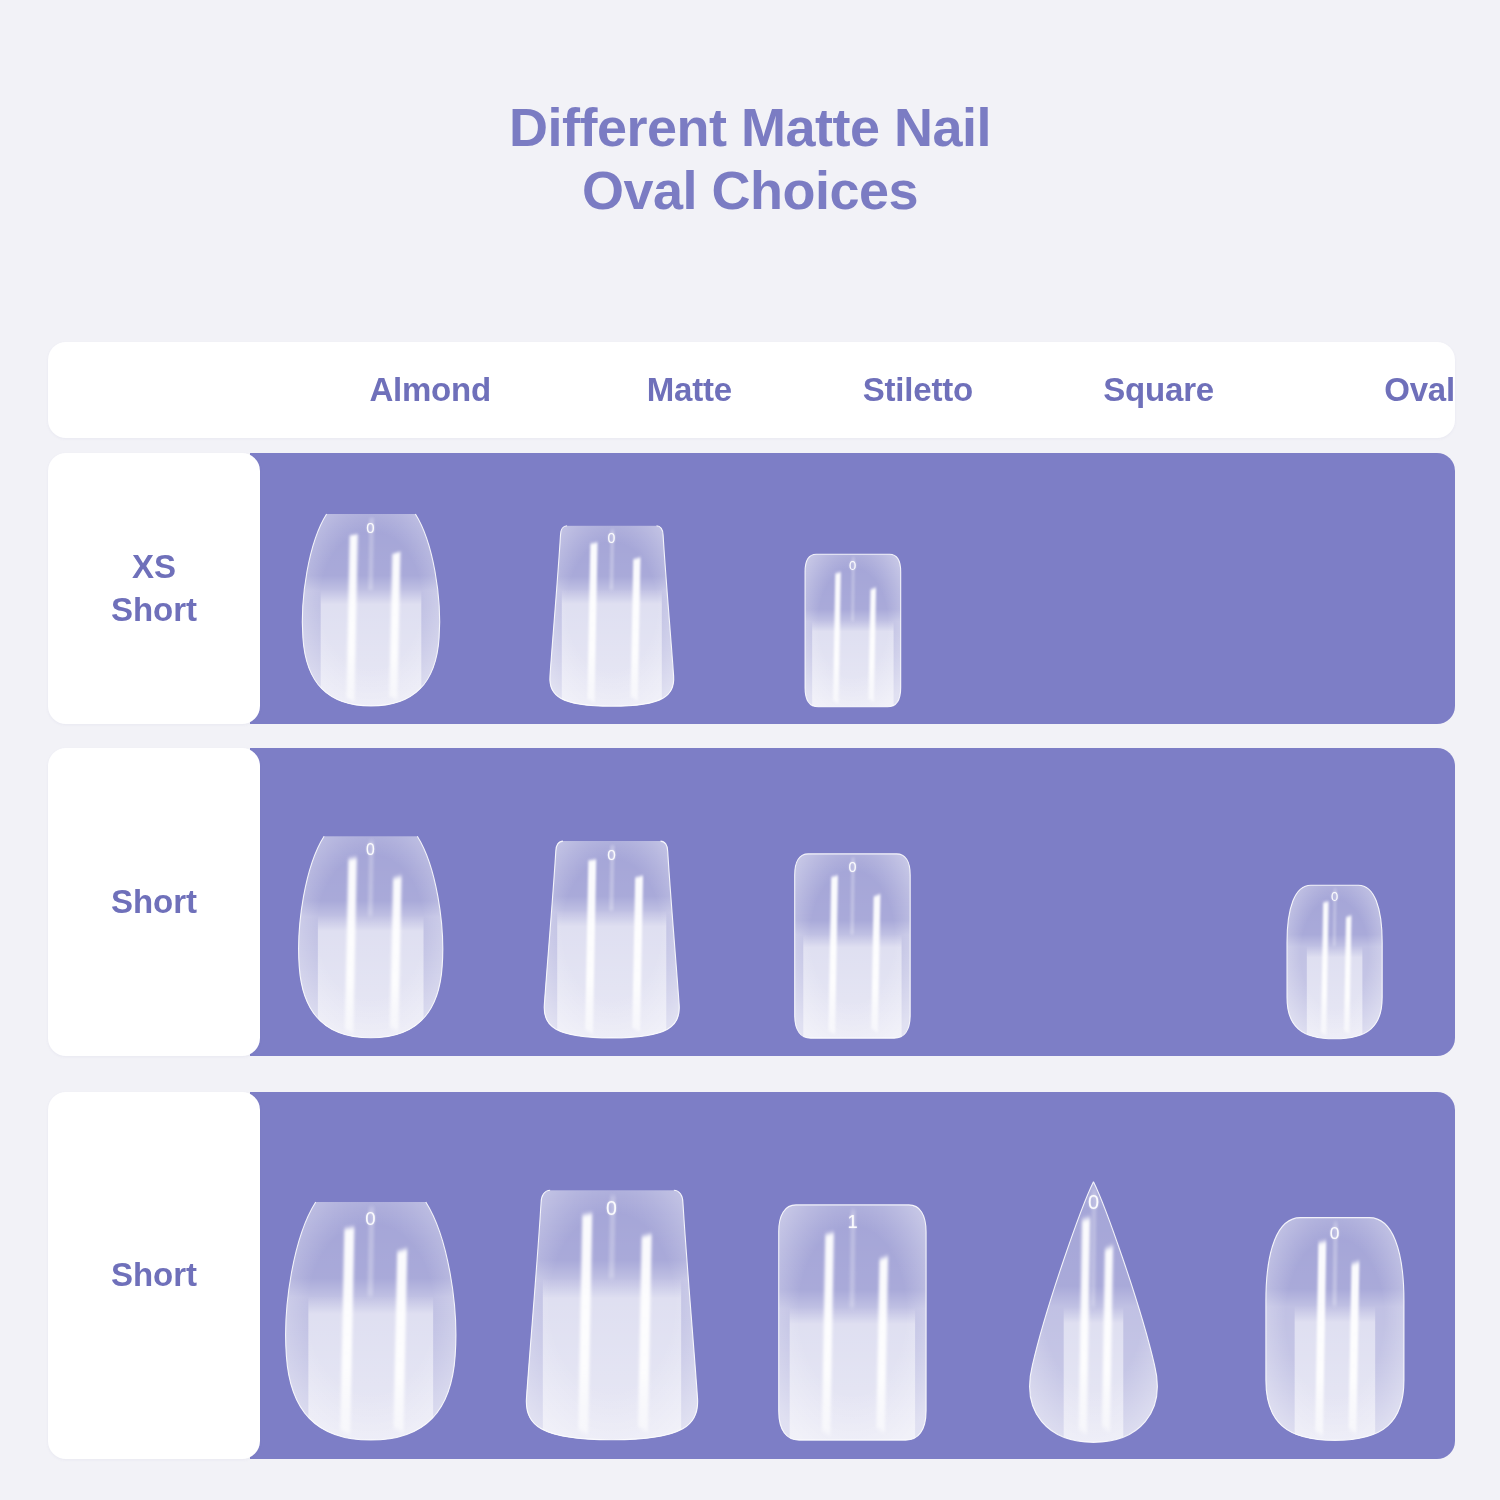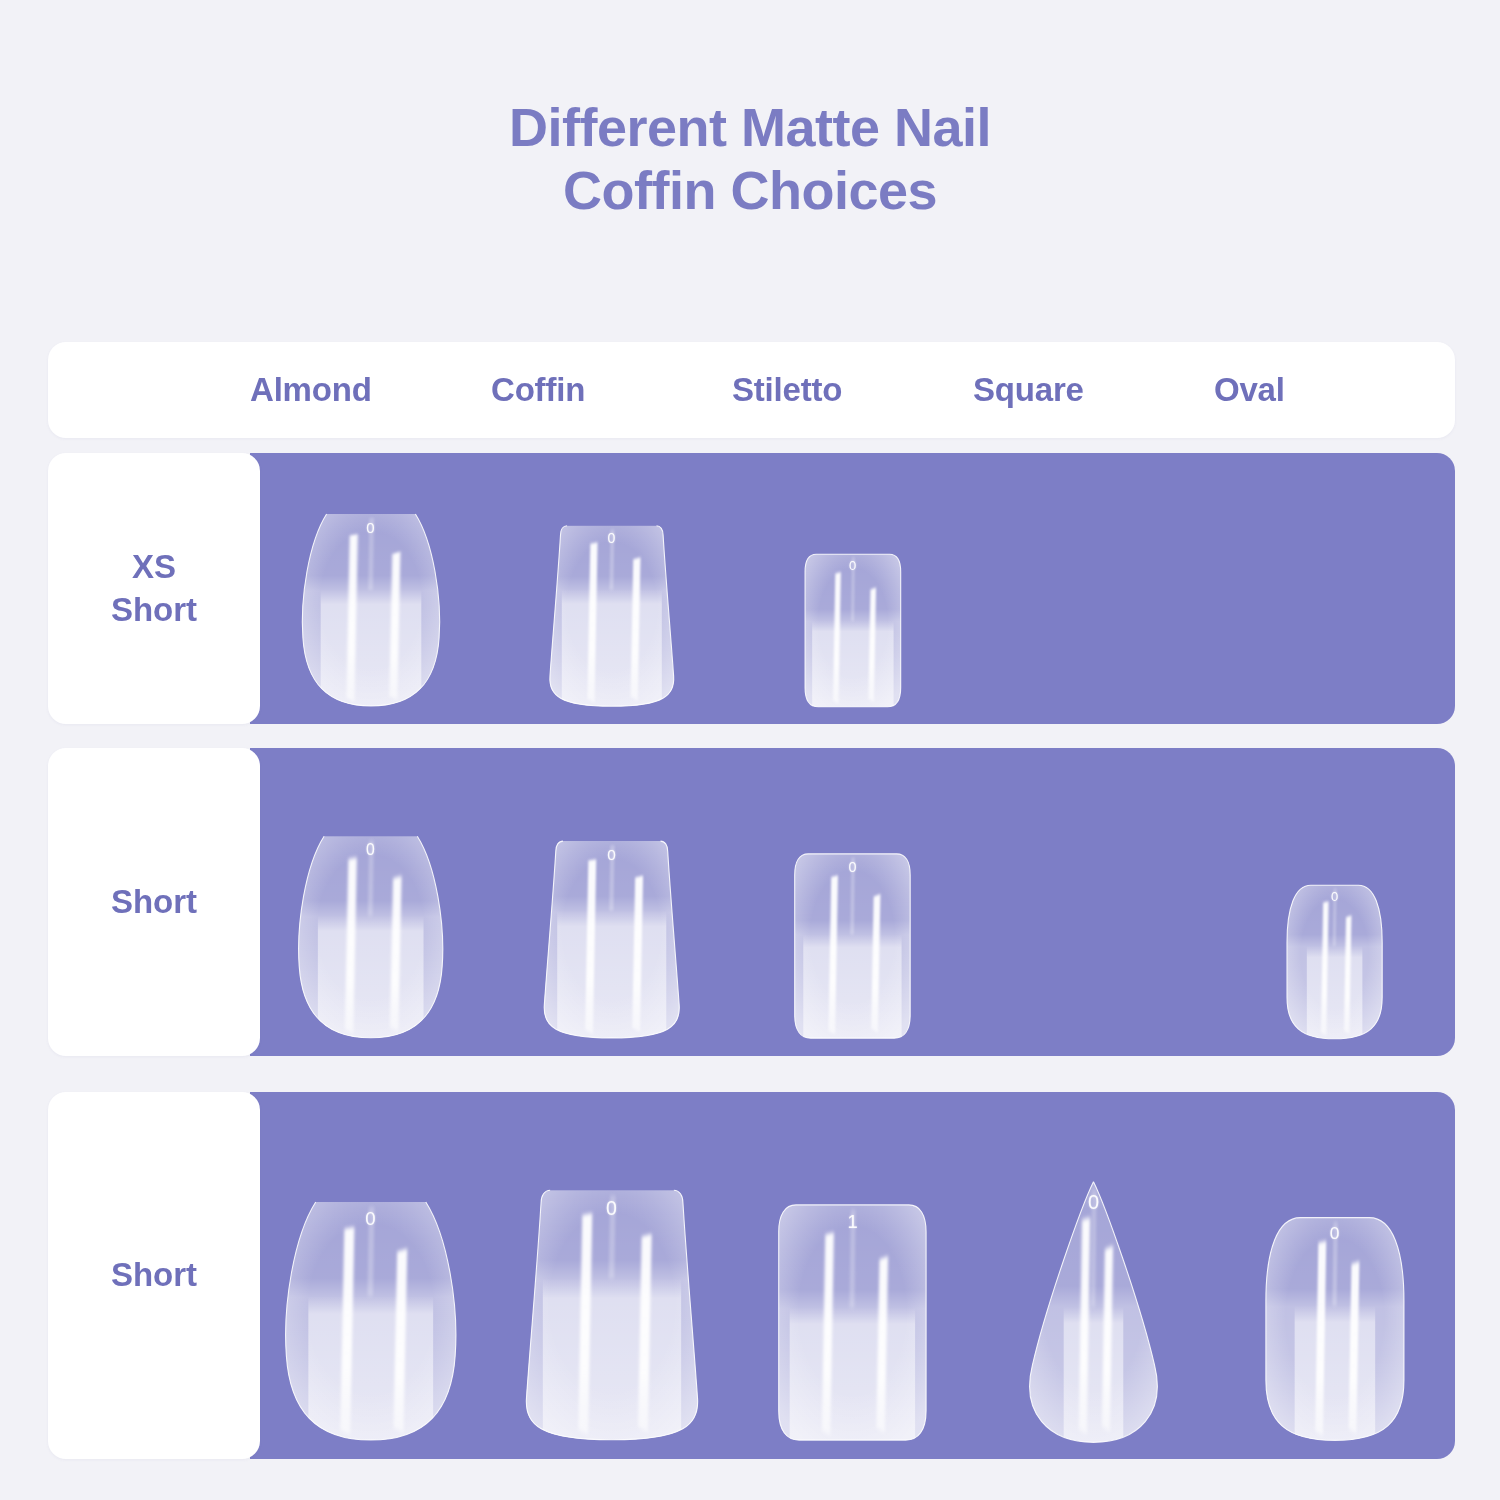--- a/index.html
+++ b/index.html
@@ -45,21 +45,21 @@
     position: absolute;
     left: 202px;
     top: 0;
     width: 1205px;
     height: 96px;
     display: flex;
     align-items: center;
   }
   .header-cell {
     flex: 1 1 0;
-    text-align: left;
+    text-align: right;
     color: #6f70ba;
     font-size: 33px;
     font-weight: 700;
     letter-spacing: -0.2px;
   }
 
   
   .row {
     position: absolute;
     left: 48px;
@@ -133,27 +133,27 @@
     font-family: "Liberation Sans", sans-serif;
     text-shadow: 0 0 2px rgba(255,255,255,0.6);
     pointer-events: none;
   }
 </style>
 </head>
 <body>
 
 <div class="title">
   <span class="title-line">Different Matte Nail</span>
-  <span class="title-line">Coffin Choices</span>
+  <span class="title-line">Oval Choices</span>
 </div>
 
 <div class="header-card">
   <div class="header-cells">
     <div class="header-cell">Almond</div>
-    <div class="header-cell">Coffin</div>
+    <div class="header-cell">Matte</div>
     <div class="header-cell">Stiletto</div>
     <div class="header-cell">Square</div>
     <div class="header-cell">Oval</div>
   </div>
 </div>
 
 <div class="row row-1">
   <div class="row-label">
     <div class="row-label-text">XS
 Short</div>

